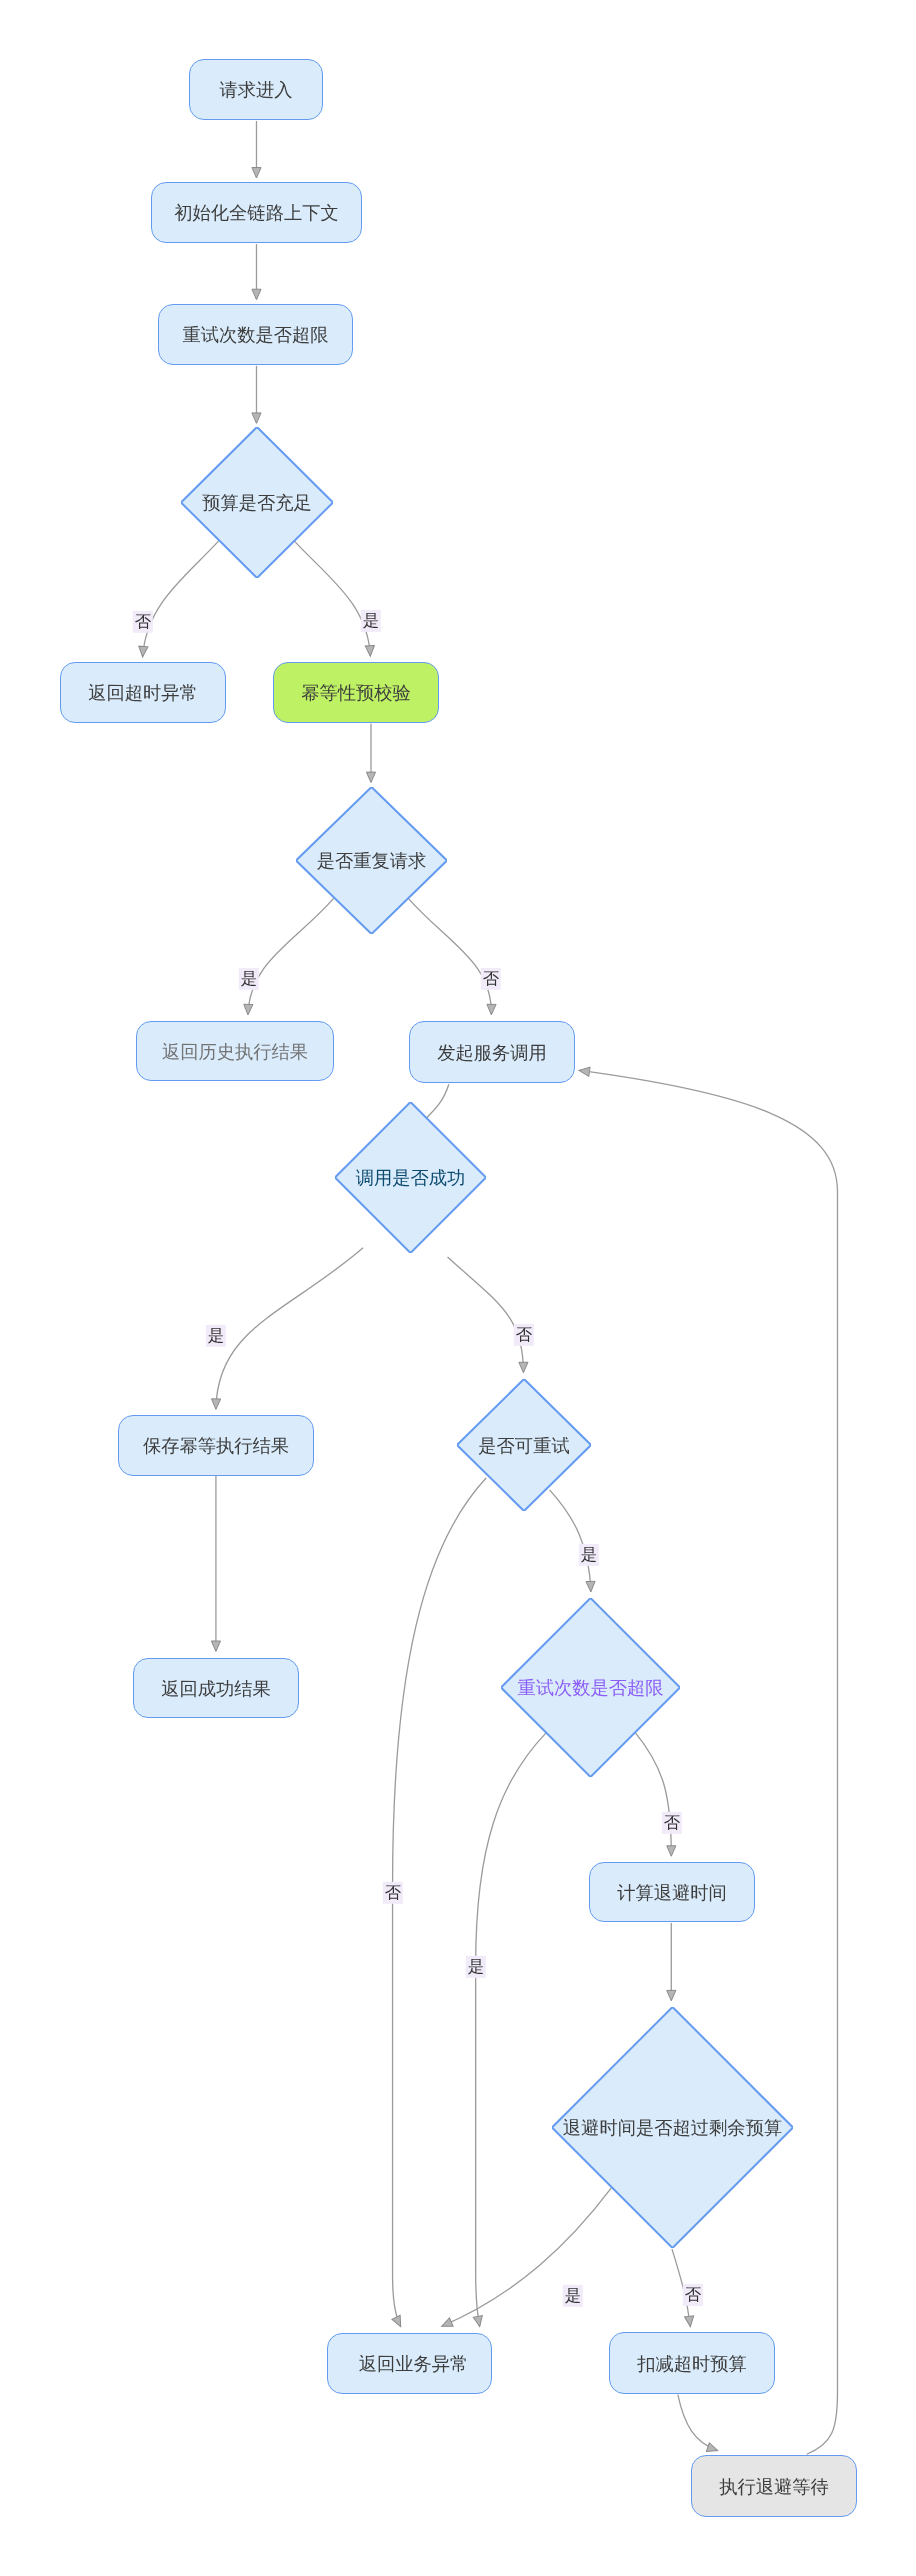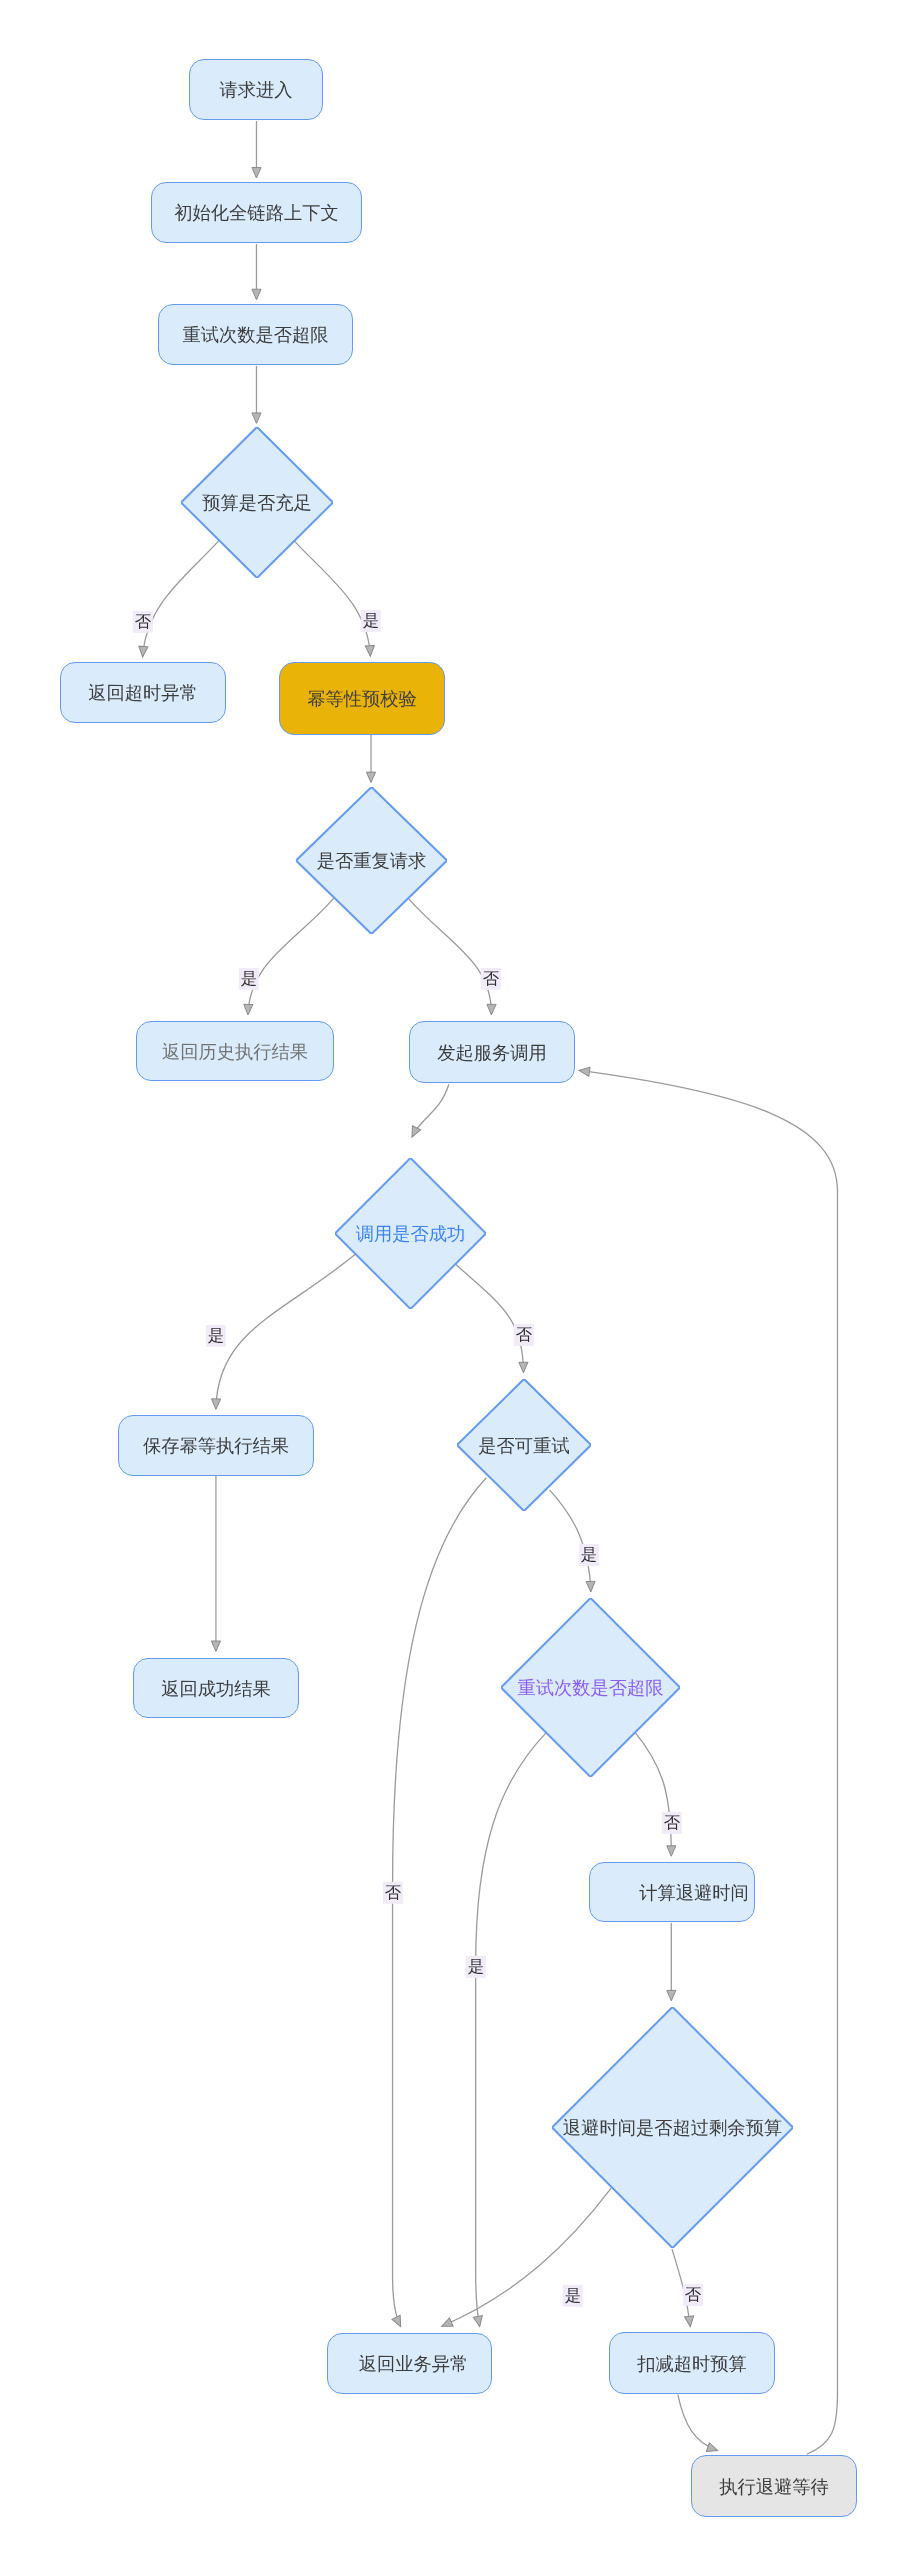--- a/index.html
+++ b/index.html
@@ -111,36 +111,36 @@
       </div>
       <div class="node diamond" style="left: 181px; top: 427px; width: 152px; height: 151px; color: rgb(61, 61, 61);">
         <svg viewBox="0 0 100 100" preserveAspectRatio="none">
           <polygon points="50,0 100,50 50,100 0,50" fill="#daecfc" stroke="#649bf0" stroke-width="2" vector-effect="non-scaling-stroke"></polygon>
         </svg>
         <span class="node-label">预算是否充足</span>
       </div>
       <div class="node rect" style="left: 60px; top: 662px; width: 166px; height: 61px; background: rgb(218, 236, 252); border-color: rgb(100, 155, 240); color: rgb(61, 61, 61);">
         <span class="node-label">返回超时异常</span>
       </div>
-      <div class="node rect" style="left: 279px; top: 662px; width: 166px; height: 73px; background: #eab308; border-color: rgb(100, 155, 240); color: rgb(61, 61, 61);">
+      <div class="node rect" style="left: 273px; top: 662px; width: 166px; height: 61px; background: #bef264; border-color: rgb(100, 155, 240); color: rgb(61, 61, 61);">
         <span class="node-label">幂等性预校验</span>
       </div>
       <div class="node diamond" style="left: 296px; top: 787px; width: 151px; height: 147px; color: rgb(61, 61, 61);">
         <svg viewBox="0 0 100 100" preserveAspectRatio="none">
           <polygon points="50,0 100,50 50,100 0,50" fill="#daecfc" stroke="#649bf0" stroke-width="2" vector-effect="non-scaling-stroke"></polygon>
         </svg>
         <span class="node-label">是否重复请求</span>
       </div>
       <div class="node rect" style="left: 136px; top: 1021px; width: 198px; height: 60px; background: rgb(218, 236, 252); border-color: rgb(100, 155, 240); color: #737373;">
         <span class="node-label">返回历史执行结果</span>
       </div>
       <div class="node rect" style="left: 409px; top: 1021px; width: 166px; height: 62px; background: rgb(218, 236, 252); border-color: rgb(100, 155, 240); color: rgb(61, 61, 61);">
         <span class="node-label">发起服务调用</span>
       </div>
-      <div class="node diamond" style="left: 335px; top: 1158px; width: 151px; height: 151px; color: #3b82f6;">
+      <div class="node diamond" style="left: 335px; top: 1102px; width: 151px; height: 151px; color: #0c4a6e;">
         <svg viewBox="0 0 100 100" preserveAspectRatio="none">
           <polygon points="50,0 100,50 50,100 0,50" fill="#daecfc" stroke="#649bf0" stroke-width="2" vector-effect="non-scaling-stroke"></polygon>
         </svg>
         <span class="node-label">调用是否成功</span>
       </div>
       <div class="node rect" style="left: 118px; top: 1415px; width: 196px; height: 61px; background: rgb(218, 236, 252); border-color: rgb(100, 155, 240); color: rgb(61, 61, 61);">
         <span class="node-label">保存幂等执行结果</span>
       </div>
       <div class="node diamond" style="left: 457px; top: 1379px; width: 134px; height: 132px; color: rgb(61, 61, 61);">
         <svg viewBox="0 0 100 100" preserveAspectRatio="none">
@@ -150,21 +150,21 @@
       </div>
       <div class="node rect" style="left: 133px; top: 1658px; width: 166px; height: 60px; background: rgb(218, 236, 252); border-color: rgb(100, 155, 240); color: rgb(61, 61, 61);">
         <span class="node-label">返回成功结果</span>
       </div>
       <div class="node diamond" style="left: 501px; top: 1598px; width: 179px; height: 179px; color: #8b5cf6; justify-content: center;">
         <svg viewBox="0 0 100 100" preserveAspectRatio="none">
           <polygon points="50,0 100,50 50,100 0,50" fill="#daecfc" stroke="#649bf0" stroke-width="2" vector-effect="non-scaling-stroke"></polygon>
         </svg>
         <span class="node-label">重试次数是否超限</span>
       </div>
-      <div class="node rect" style="left: 589px; top: 1862px; width: 166px; height: 60px; background: rgb(218, 236, 252); border-color: rgb(100, 155, 240); color: rgb(61, 61, 61); justify-content: flex-end;">
+      <div class="node rect" style="left: 589px; top: 1862px; width: 166px; height: 60px; background: rgb(218, 236, 252); border-color: rgb(100, 155, 240); color: rgb(61, 61, 61);">
         <span class="node-label">计算退避时间</span>
       </div>
       <div class="node diamond" style="left: 552px; top: 2007px; width: 241px; height: 241px; color: rgb(61, 61, 61);">
         <svg viewBox="0 0 100 100" preserveAspectRatio="none">
           <polygon points="50,0 100,50 50,100 0,50" fill="#daecfc" stroke="#649bf0" stroke-width="2" vector-effect="non-scaling-stroke"></polygon>
         </svg>
         <span class="node-label">退避时间是否超过剩余预算</span>
       </div>
       <div class="node rect" style="left: 327px; top: 2333px; width: 165px; height: 61px; background: rgb(218, 236, 252); border-color: rgb(100, 155, 240); color: rgb(61, 61, 61); padding-left: 8px;">
         <span class="node-label">返回业务异常</span>

